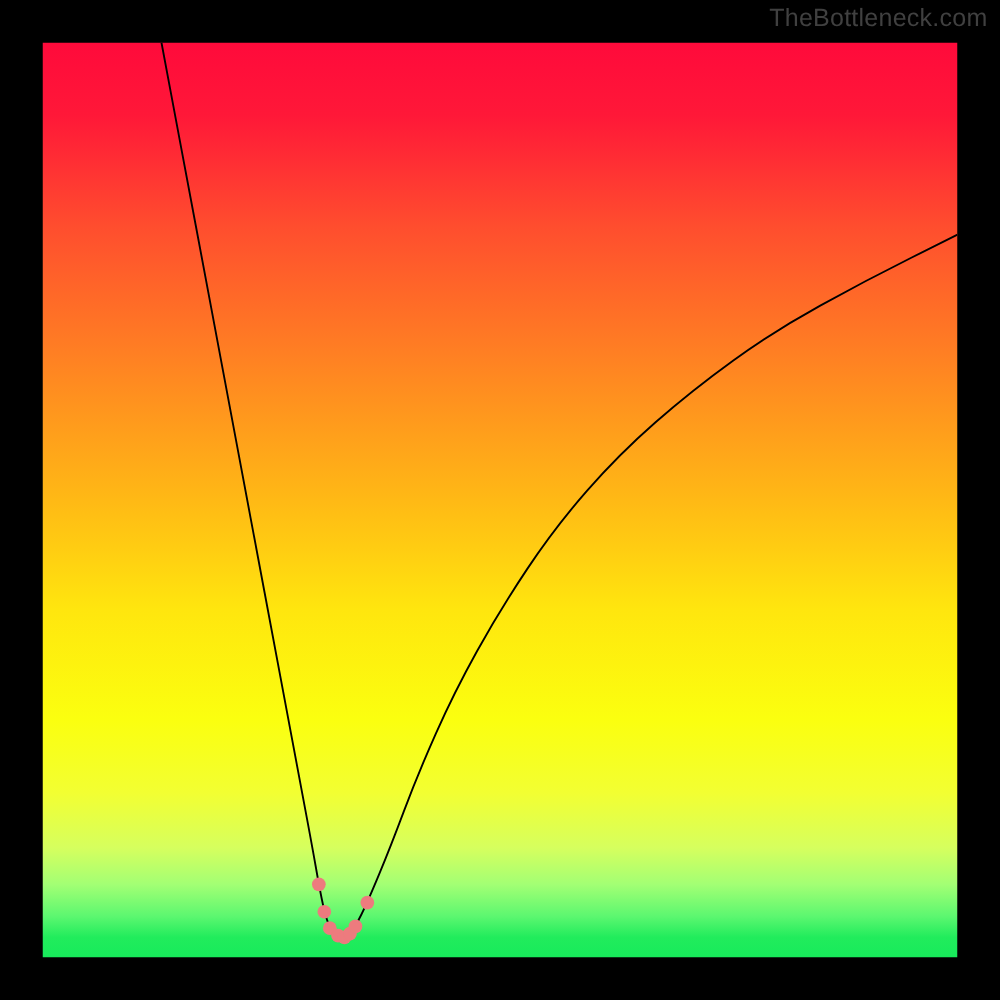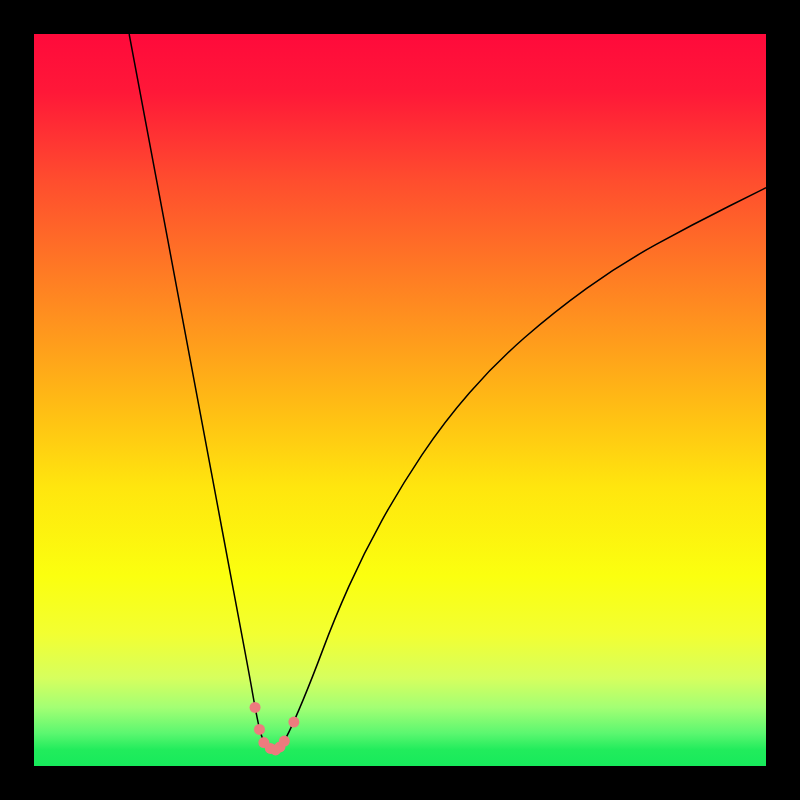--- a/index.html
+++ b/index.html
@@ -31,20 +31,21 @@
     left: 34px;
     top: 34px;
     width: 732px;
     height: 732px;
   }
 </style>
 </head>
 <body>
 
 <div class="frame">
+  <div class="watermark">TheBottleneck.com</div>
   <svg class="plot" viewBox="0 0 732 732" preserveAspectRatio="none">
     <defs>
       <linearGradient id="bg-grad" x1="0" y1="0" x2="0" y2="1">
           <stop offset="0%" stop-color="#ff0a3b"></stop>
           <stop offset="8%" stop-color="#ff1838"></stop>
           <stop offset="20%" stop-color="#ff4d2e"></stop>
           <stop offset="35%" stop-color="#ff8322"></stop>
           <stop offset="50%" stop-color="#ffb915"></stop>
           <stop offset="62%" stop-color="#ffe60e"></stop>
           <stop offset="74%" stop-color="#fbff0f"></stop>

